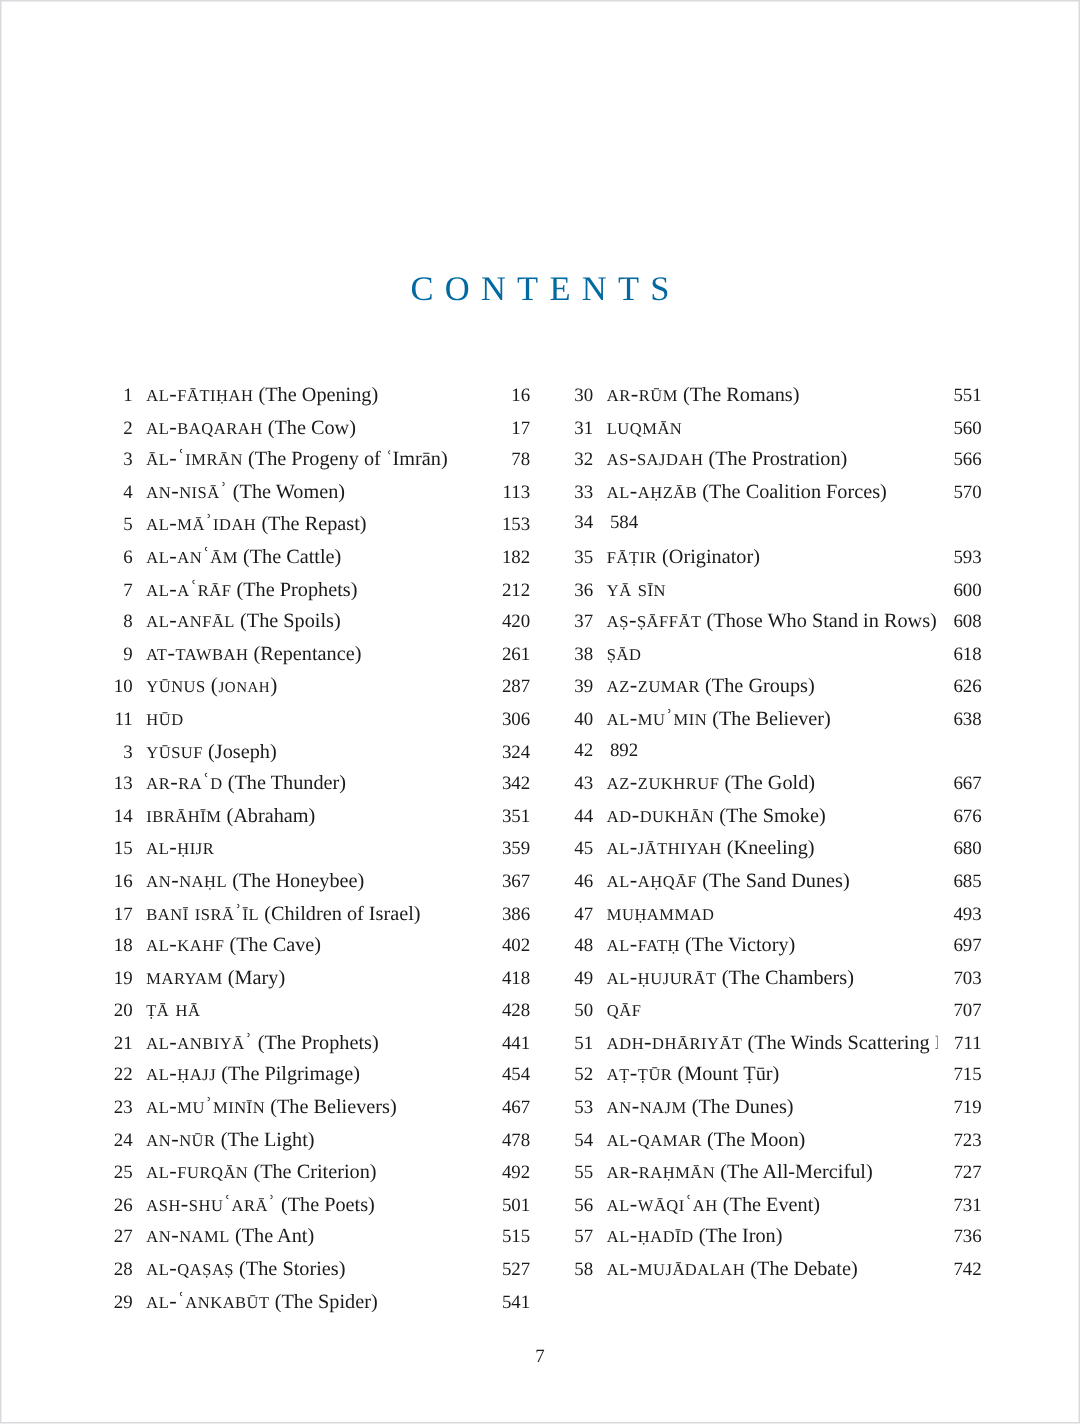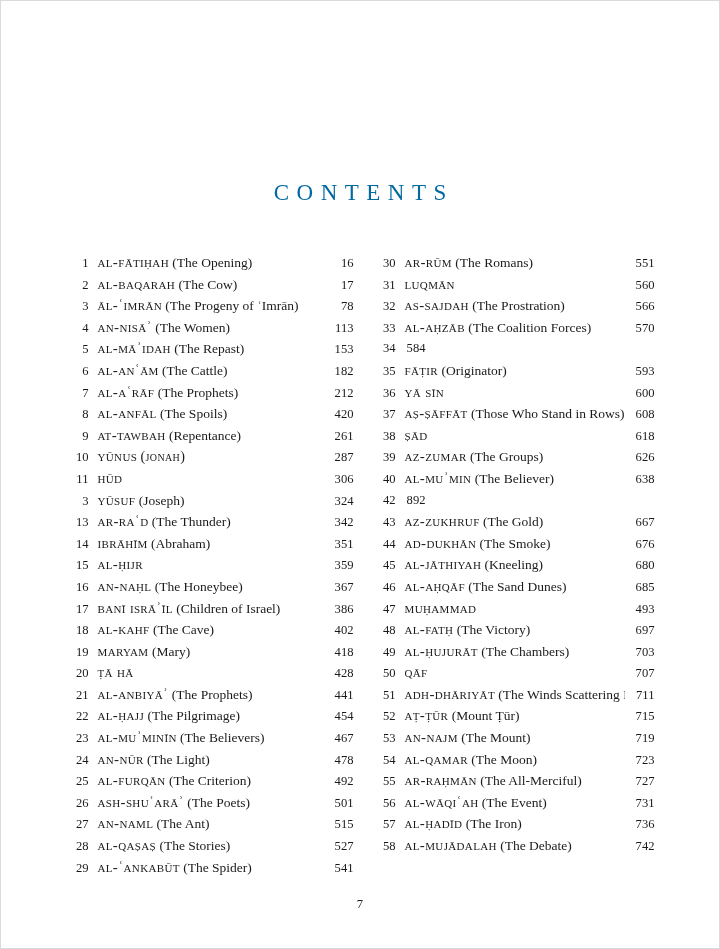--- a/index.html
+++ b/index.html
@@ -368,21 +368,21 @@
           <span class="entry-title"><span class="surah">ADH-DHĀRIYĀT</span> <span class="gloss">(The Winds Scattering Dust)</span></span>
           <span class="entry-page">711</span>
         </div>
         <div class="toc-entry">
           <span class="entry-num">52</span>
           <span class="entry-title"><span class="surah">AṬ-ṬŪR</span> <span class="gloss">(Mount Ṭūr)</span></span>
           <span class="entry-page">715</span>
         </div>
         <div class="toc-entry">
           <span class="entry-num">53</span>
-          <span class="entry-title"><span class="surah">AN-NAJM</span> <span class="gloss">(The Mount)</span></span>
+          <span class="entry-title"><span class="surah">AN-NAJM</span> <span class="gloss">(The Dunes)</span></span>
           <span class="entry-page">719</span>
         </div>
         <div class="toc-entry">
           <span class="entry-num">54</span>
           <span class="entry-title"><span class="surah">AL-QAMAR</span> <span class="gloss">(The Moon)</span></span>
           <span class="entry-page">723</span>
         </div>
         <div class="toc-entry">
           <span class="entry-num">55</span>
           <span class="entry-title"><span class="surah">AR-RAḤMĀN</span> <span class="gloss">(The All-Merciful)</span></span>

